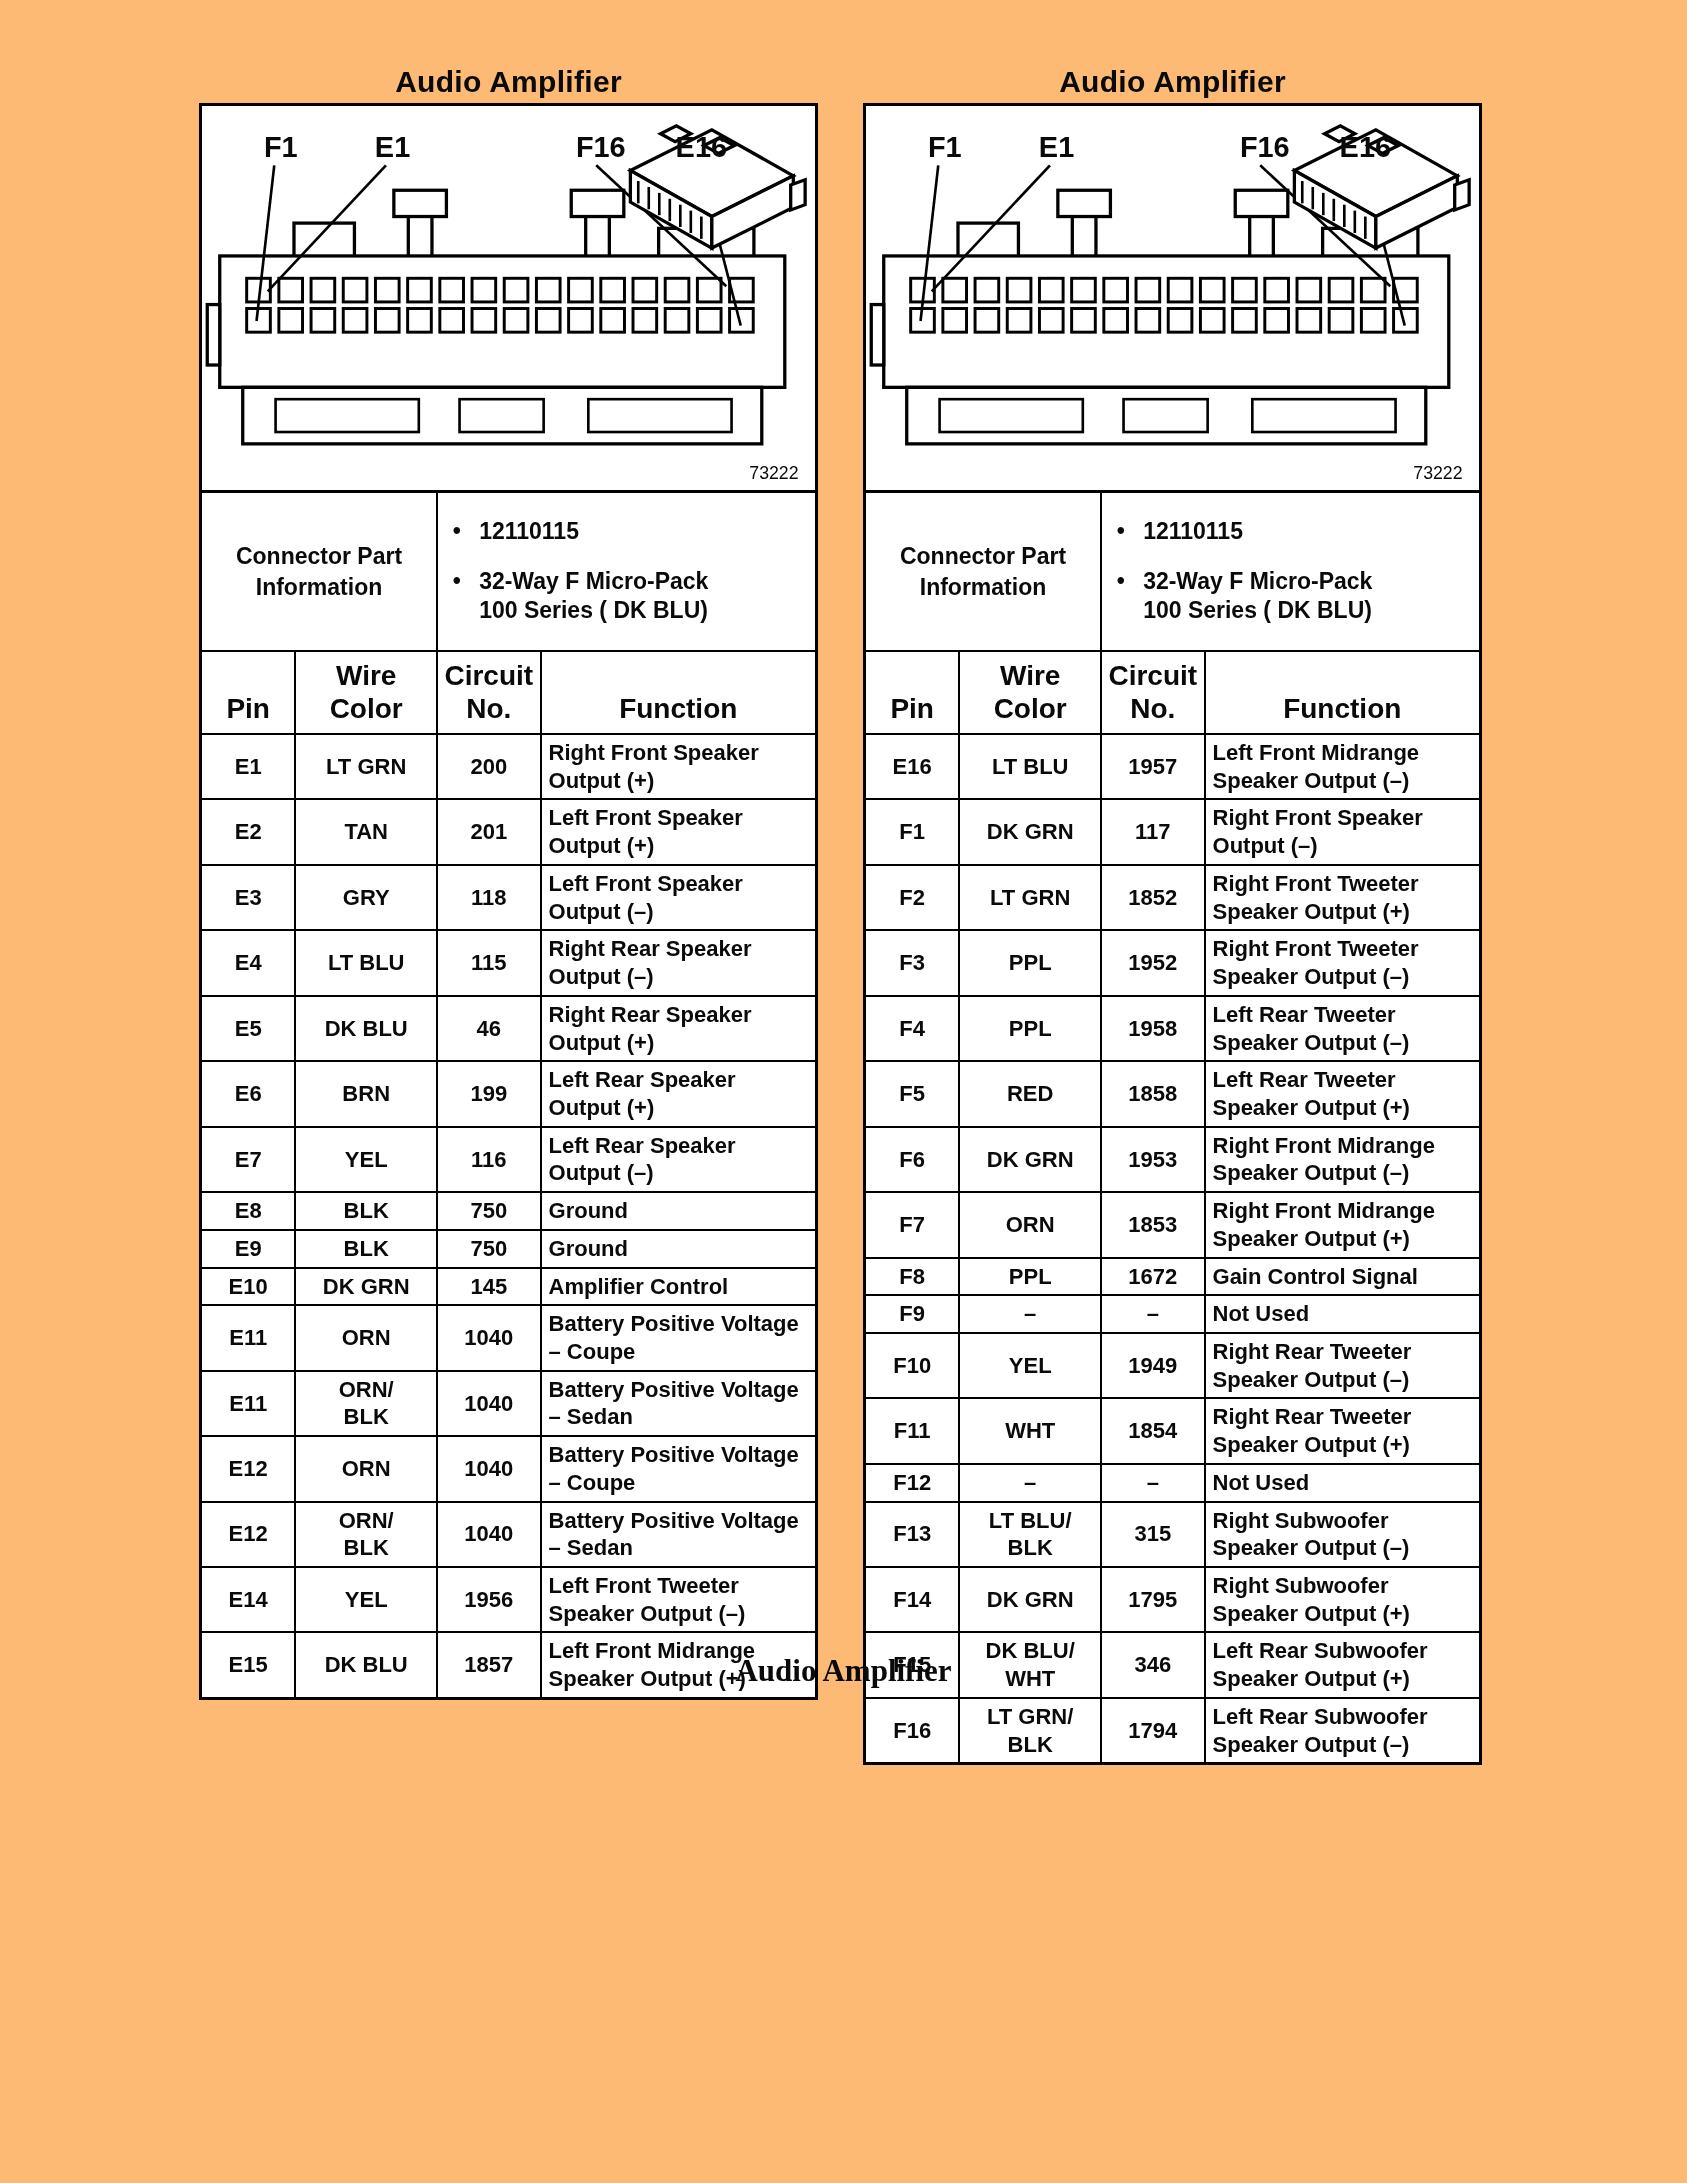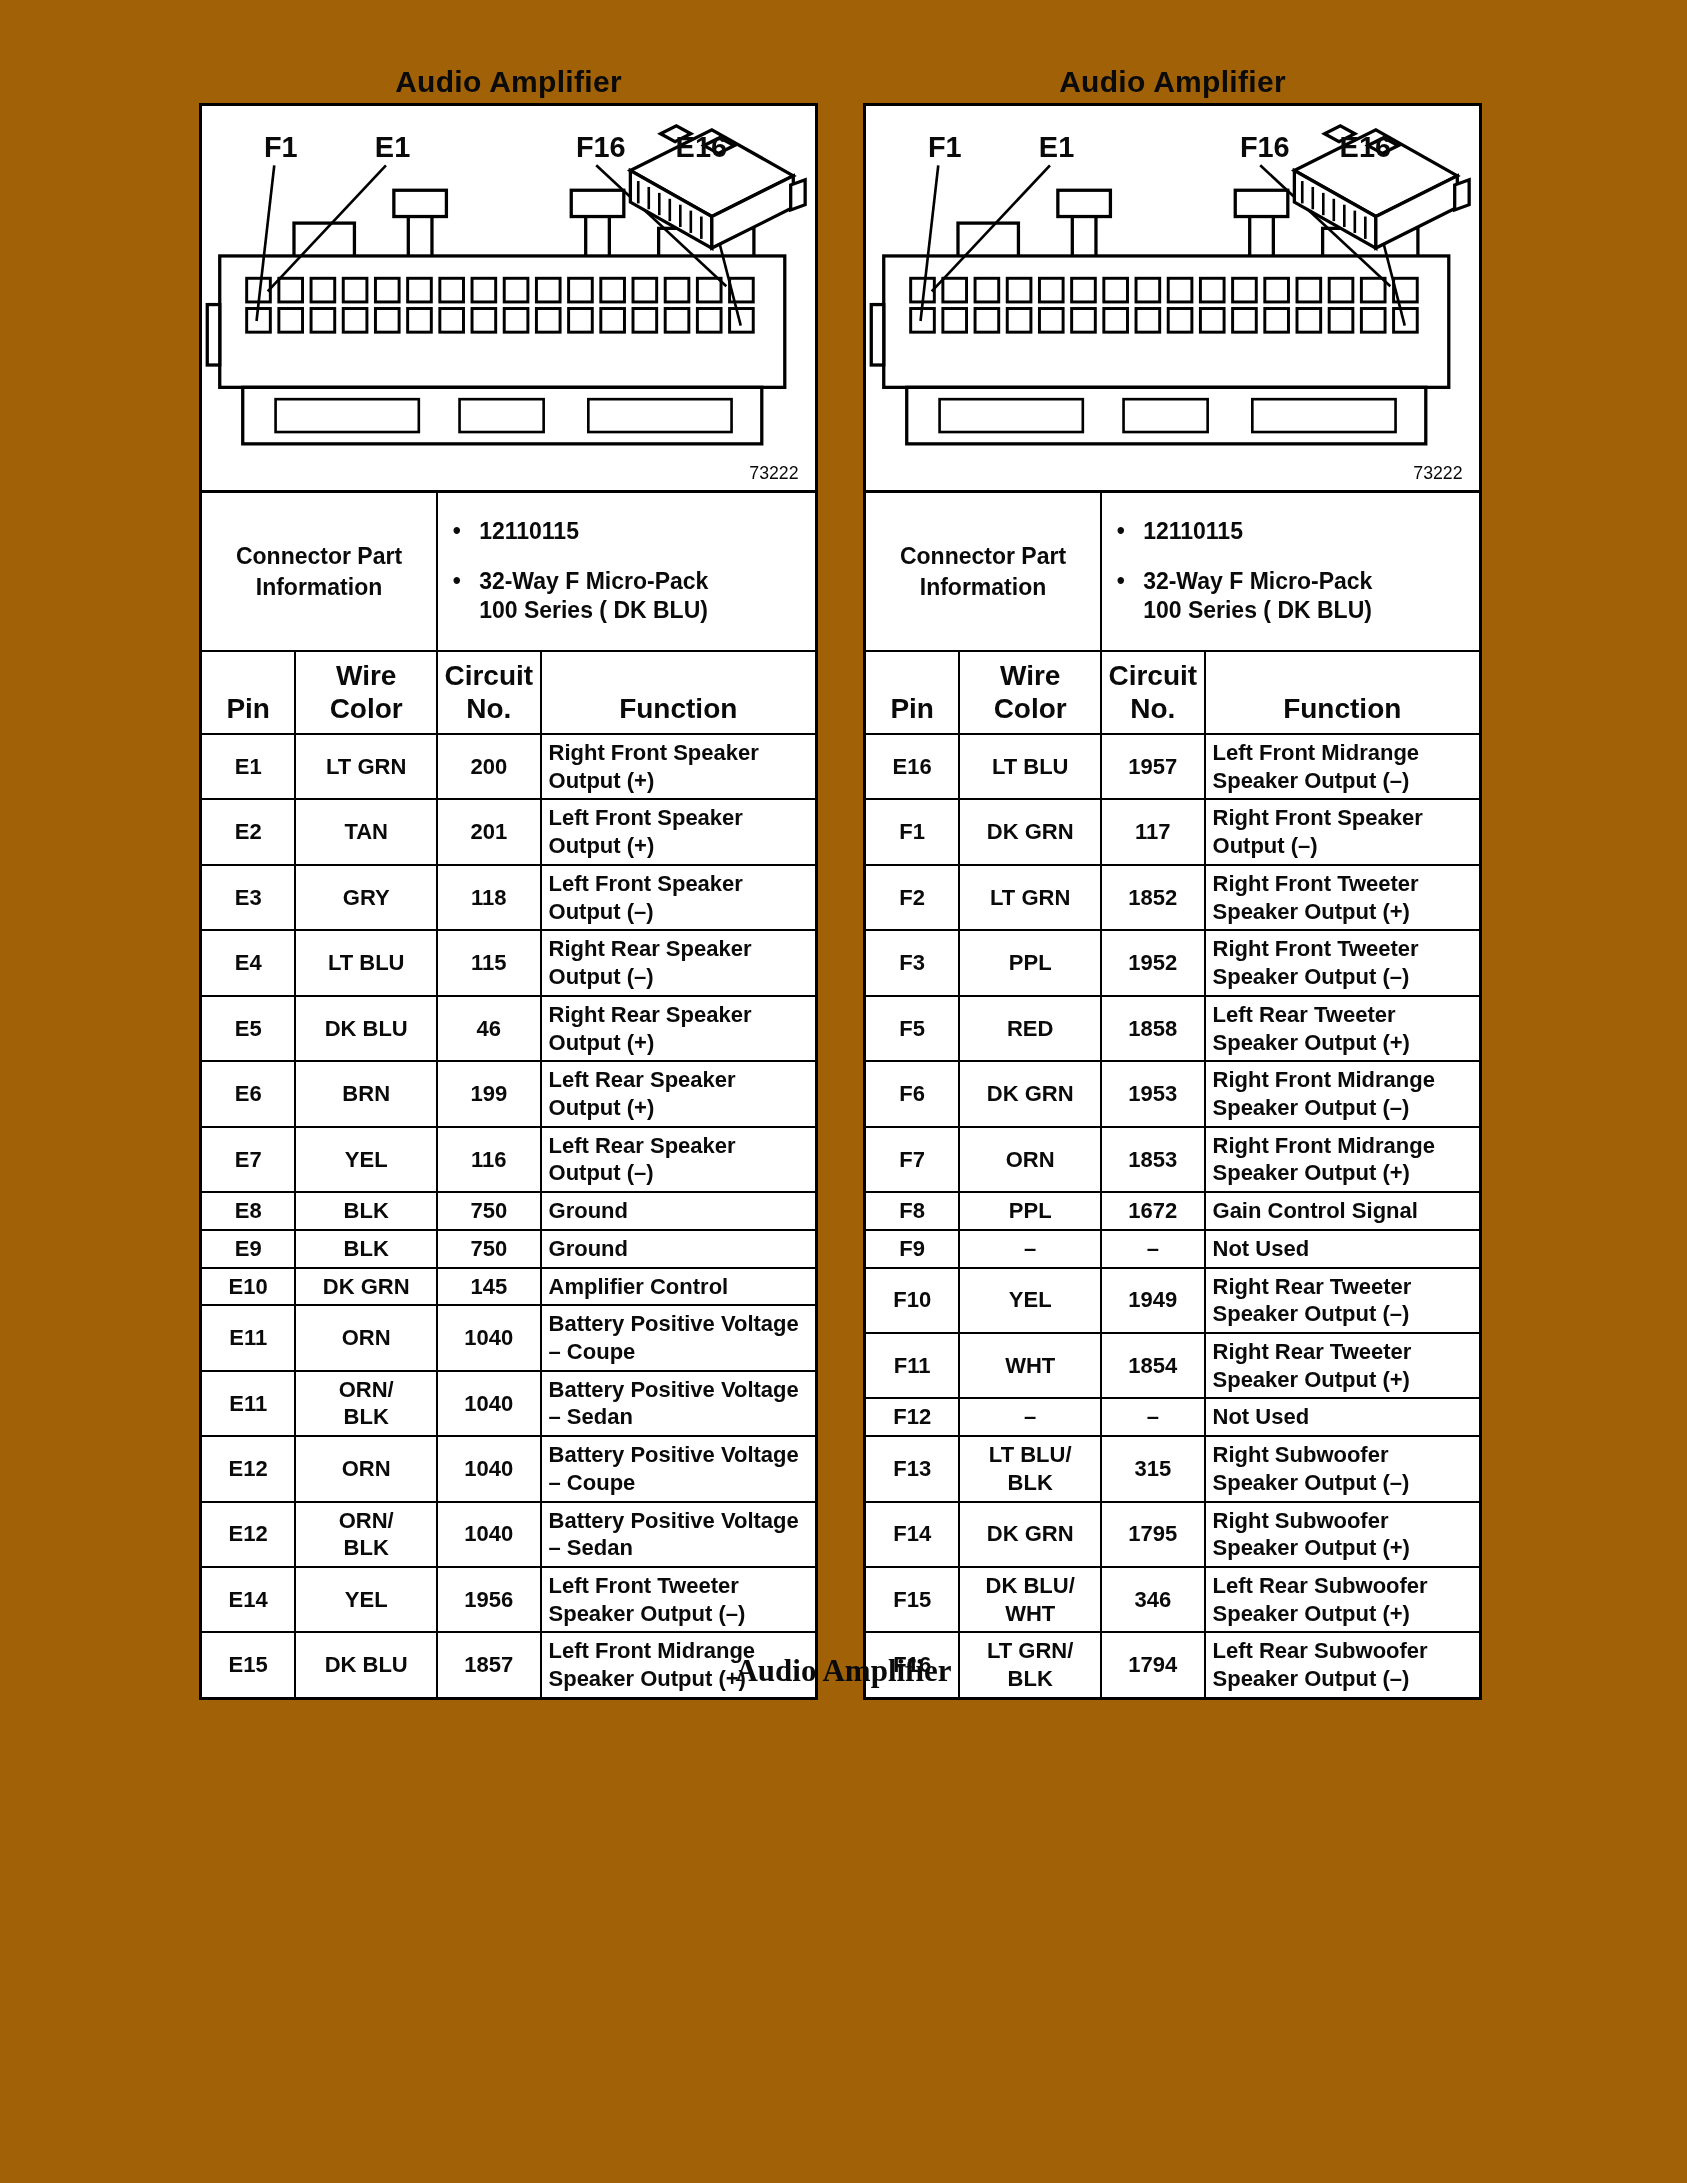--- a/index.html
+++ b/index.html
@@ -1,17 +1,17 @@
 <!DOCTYPE html>
 <html style="font-size:10.6px"><head>
 <meta charset="utf-8">
 <style>
   html,body { margin:0; padding:0; background:#e8e8e8; }
   .page {
-    position:relative; width:1687px; height:2183px; background:#a16207;
+    position:relative; width:1687px; height:2183px; background:#fdba74;
     font-family:"Liberation Sans", sans-serif; font-weight:700; color:#0a0a0a;
     overflow:hidden;
   }
   .panel { position:absolute; top:65px; width:619px; }
   .panel-left  { left:199px; }
   .panel-right { left:863px; }
   .panel-title {
     margin:0 0 4px 0; font-size:30px; line-height:34px; text-align:center;
     letter-spacing:0.3px; font-weight:700;
   }
@@ -374,20 +374,27 @@
 Speaker Output (+)</td>
           </tr>
           <tr>
             <td class="cell col-pin">F3</td>
             <td class="cell col-wire">PPL</td>
             <td class="cell col-circuit">1952</td>
             <td class="cell col-func">Right Front Tweeter
 Speaker Output (–)</td>
           </tr>
           <tr>
+            <td class="cell col-pin">F4</td>
+            <td class="cell col-wire">PPL</td>
+            <td class="cell col-circuit">1958</td>
+            <td class="cell col-func">Left Rear Tweeter
+Speaker Output (–)</td>
+          </tr>
+          <tr>
             <td class="cell col-pin">F5</td>
             <td class="cell col-wire">RED</td>
             <td class="cell col-circuit">1858</td>
             <td class="cell col-func">Left Rear Tweeter
 Speaker Output (+)</td>
           </tr>
           <tr>
             <td class="cell col-pin">F6</td>
             <td class="cell col-wire">DK GRN</td>
             <td class="cell col-circuit">1953</td>

